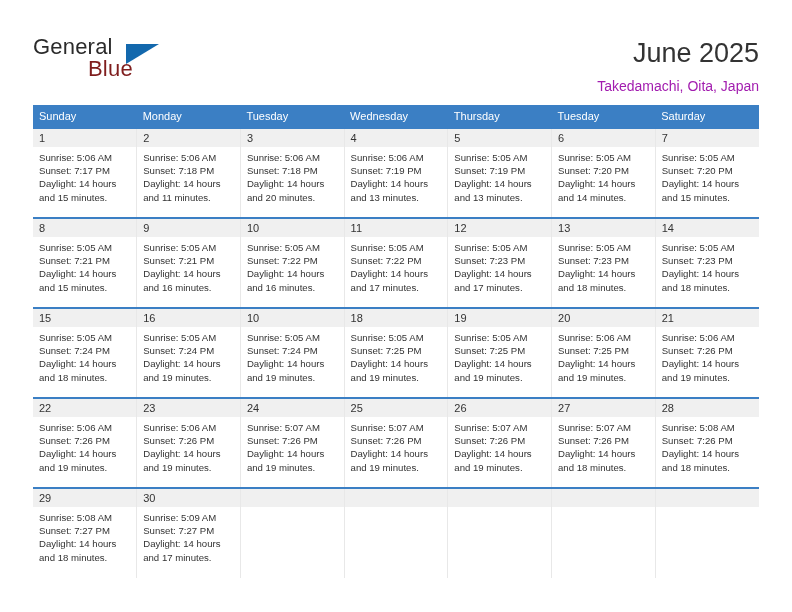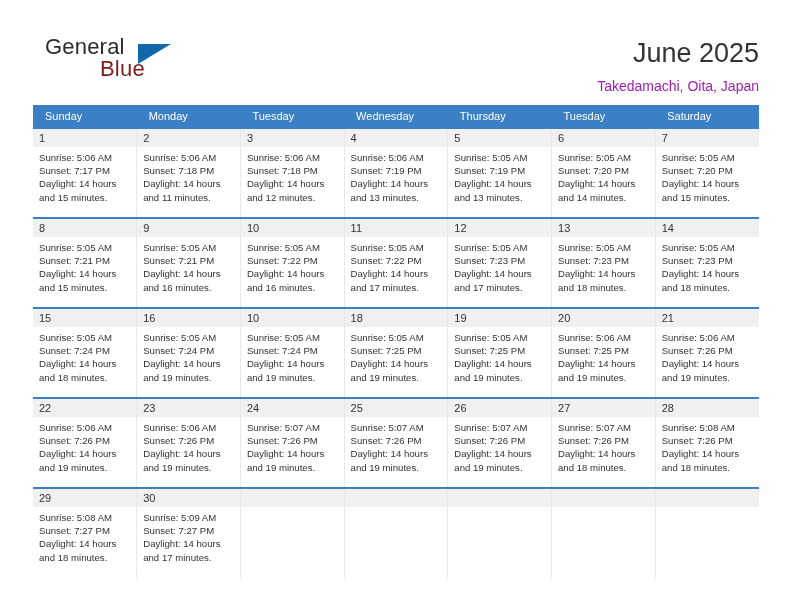--- a/index.html
+++ b/index.html
@@ -24,21 +24,21 @@
   
   .header {
     position: absolute;
     left: 33px;
     top: 28px;
     right: 33px;
     height: 70px;
   }
   .brand {
     position: absolute;
-    left: 12px;
+    left: 0;
     top: 6px;
     width: 230px;
     height: 60px;
   }
   .brand-general {
     position: absolute;
     left: 0;
     top: 0;
     font-size: 22px;
     color: #2b2b2b;
@@ -92,21 +92,21 @@
     width: 726px;
     border-collapse: collapse;
     table-layout: fixed;
   }
   .calendar th {
     background: #3b7fc4;
     color: #ffffff;
     font-size: 11px;
     font-weight: normal;
     text-align: left;
-    padding: 5px 0 5px 12px;
+    padding: 5px 0 5px 6px;
     height: 19px;
     box-sizing: border-box;
   }
   .daycell {
     vertical-align: top;
     padding: 0;
     border-top: 2px solid #3b7fc4;
     border-right: 1px solid #e8e8e8;
     height: 90px;
     box-sizing: border-box;
@@ -184,21 +184,21 @@
               <div>Daylight: 14 hours</div>
               <div>and 11 minutes.</div>
             </div>
           </td>
           <td class="daycell">
             <div class="daynum">3</div>
             <div class="events">
               <div>Sunrise: 5:06 AM</div>
               <div>Sunset: 7:18 PM</div>
               <div>Daylight: 14 hours</div>
-              <div>and 12 minutes.</div>
+              <div>and 20 minutes.</div>
             </div>
           </td>
           <td class="daycell">
             <div class="daynum">4</div>
             <div class="events">
               <div>Sunrise: 5:06 AM</div>
               <div>Sunset: 7:19 PM</div>
               <div>Daylight: 14 hours</div>
               <div>and 13 minutes.</div>
             </div>

